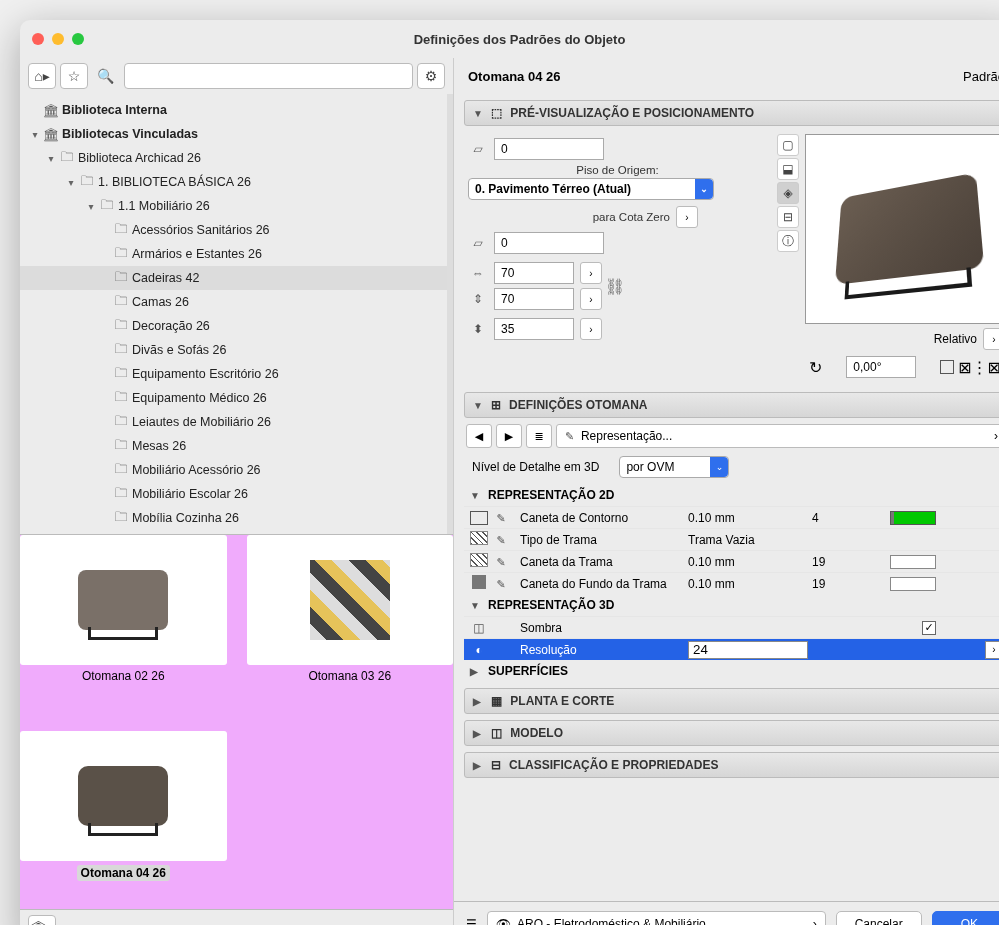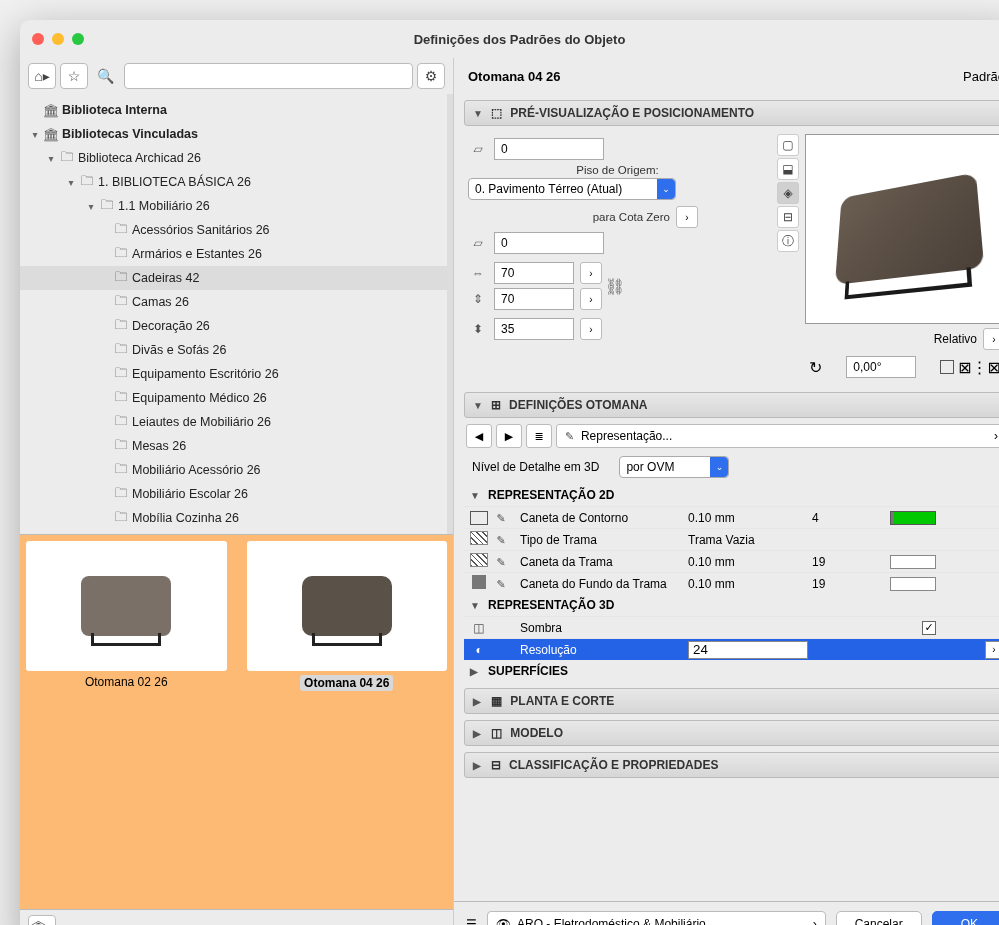--- a/index.html
+++ b/index.html
@@ -21,21 +21,21 @@
 .tree { flex: 0 0 auto; height: 440px; overflow-y: auto; padding: 4px 0; font-size: 12.5px; color: #222; border-right: 6px solid #ddd; }
 .tree::-webkit-scrollbar { width: 10px; }
 .tree::-webkit-scrollbar-thumb { background: #bbb; border-radius: 5px; }
 .trow { display: flex; align-items: center; height: 24px; padding-right: 8px; cursor: pointer; white-space: nowrap; }
 .trow.sel { background: #dcdcdc; }
 .trow .disc { width: 14px; text-align: center; font-size: 10px; color: #666; }
 .trow .ico { width: 18px; text-align: center; color: #555; font-size: 13px; }
 .trow .lbl { padding-left: 2px; }
 .trow.bold .lbl { font-weight: 700; }
 .ind0 { padding-left: 8px; } .ind1 { padding-left: 24px; } .ind2 { padding-left: 44px; } .ind3 { padding-left: 64px; } .ind4 { padding-left: 92px; }
-.thumbs { flex: 1; border-top: 1px solid #bbb; padding: 6px; display: grid; grid-template-columns: 1fr 1fr; gap: 20px; overflow: auto; background: #fdba74; }
+.thumbs { flex: 1; border-top: 1px solid #bbb; display: grid; grid-template-columns: 1fr 1fr; gap: 20px; overflow: auto; background: #f0abfc; }
 .thumb { text-align: center; font-size: 12px; cursor: pointer; }
 .thumb .pic { width: 100%; height: 130px; background: #fff; border-radius: 3px; display: flex; align-items: center; justify-content: center; margin-bottom: 4px; }
 .thumb.sel .tname { background: #d8d8d8; border-radius: 3px; padding: 1px 4px; font-weight: 700; display: inline-block; }
 .otto { width: 90px; height: 60px; background: #5a5148; border-radius: 10px; position: relative; }
 .otto::after { content:''; position:absolute; bottom:-10px; left:10px; right:10px; height:10px; border-left:3px solid #222; border-right:3px solid #222; border-bottom:3px solid #222; }
 .bag { width: 80px; height: 80px; border-radius: 50% 50% 45% 45%; background: #888; }
 .cube { width: 80px; height: 80px; background: repeating-linear-gradient(45deg,#ddd,#ddd 12px,#444 12px,#444 24px,#e6c35a 24px,#e6c35a 36px); }
 .footer-left { border-top: 1px solid #bbb; height: 36px; display:flex; align-items:center; padding:0 8px; }
 .header-right { height: 36px; display:flex; align-items:center; justify-content:space-between; padding:0 14px; font-size: 13px; }
 .header-right .name { font-weight: 700; }
@@ -194,20 +194,26 @@
           </div>
       </div>
 
       <div class="thumbs">
         <div class="thumb">
           <div class="pic">
               <div class="otto" style="background:#7a7068;border-radius:8px;"></div>
             </div>
           <span class="tname">Otomana 02 26</span>
         </div>
+        <div class="thumb">
+          <div class="pic">
+              <div class="cube"></div>
+            </div>
+          <span class="tname">Otomana 03 26</span>
+        </div>
         <div class="thumb sel">
           <div class="pic">
               <div class="otto"></div>
             </div>
           <span class="tname">Otomana 04 26</span>
         </div>
       </div>
 
       <div class="footer-left">
         <div class="tbtn">🏛▸</div>
@@ -228,21 +234,21 @@
           <span>PRÉ-VISUALIZAÇÃO E POSICIONAMENTO</span>
         </div>
 
         <div class="preview-body">
           <div class="pv-left">
             <div class="row">
               <span class="lab">▱</span>
               <input class="inp" value="0" style="">
             </div>
             <div class="small-label" style="margin:4px 0 2px 0;text-align:center;">Piso de Origem:</div>
-            <div class="sel-blue" style="width:208px;">
+            <div class="sel-blue" style="width:246px;font-weight:bold;">
               <span>0. Pavimento Térreo (Atual)</span>
               <span class="cap">⌄</span>
             </div>
             <div class="row" style="justify-content:flex-end; width:230px; margin-top:6px;">
               <span class="small-label">para Cota Zero</span>
               <div class="chev">›</div>
             </div>
             <div class="row">
               <span class="lab">▱</span>
               <input class="inp" value="0" style="">

